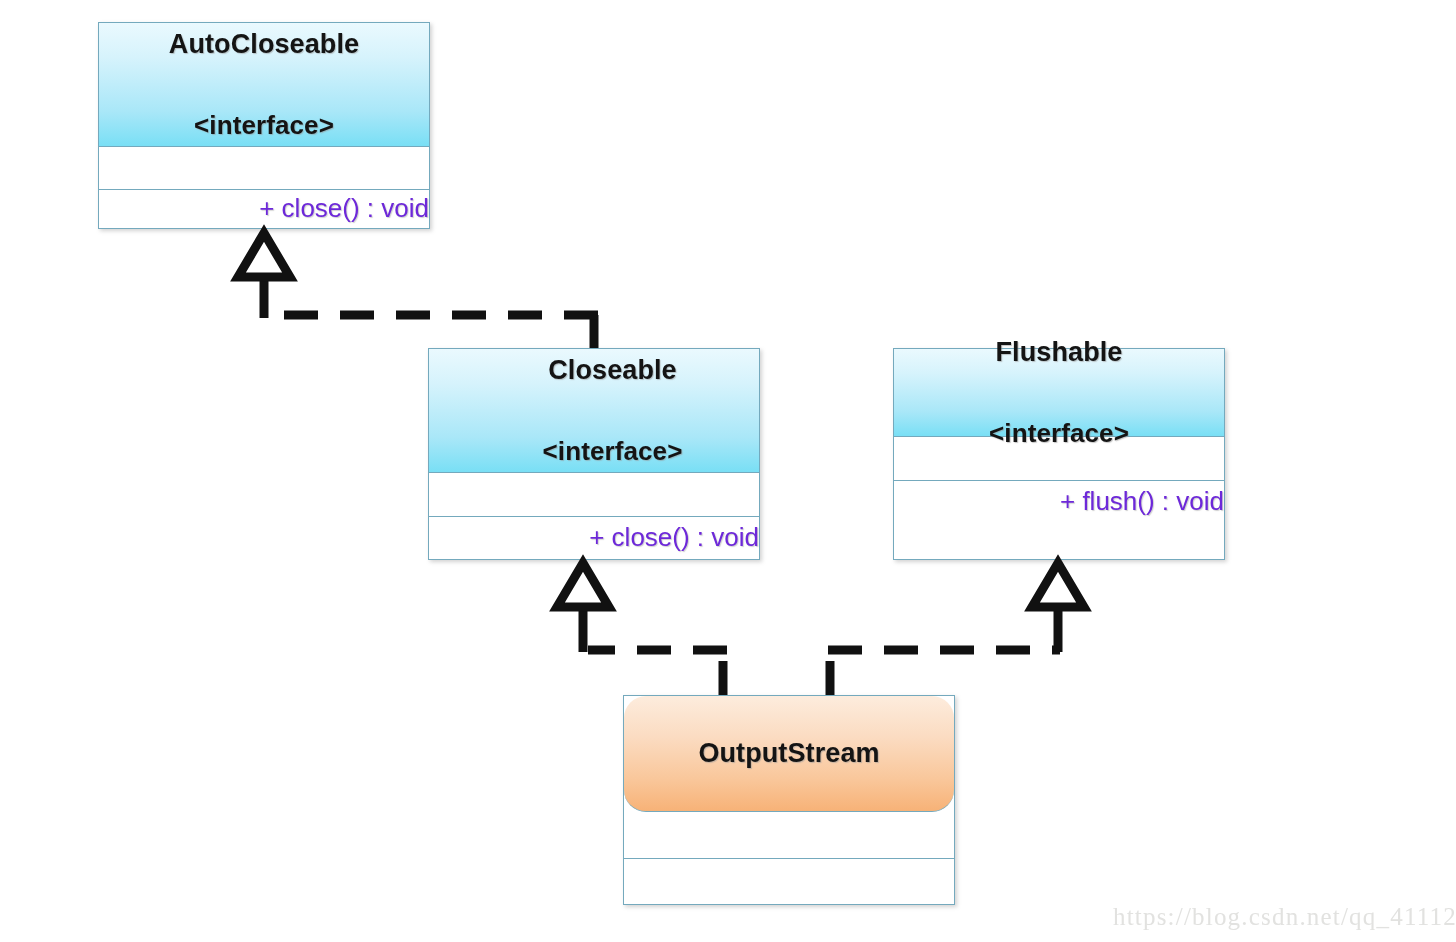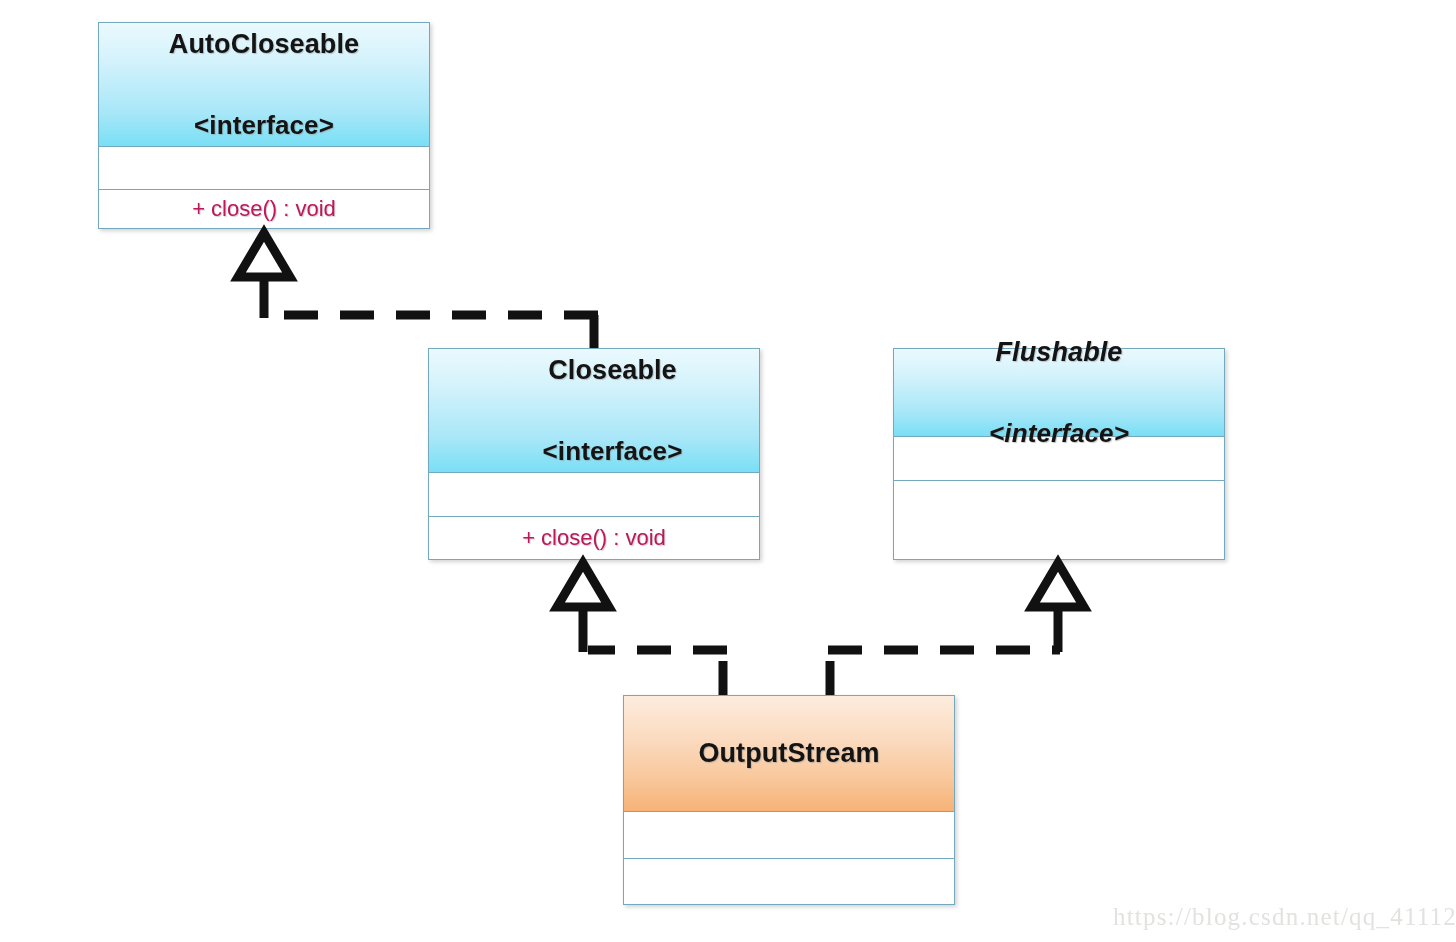--- a/index.html
+++ b/index.html
@@ -56,23 +56,23 @@
     letter-spacing: 0.1px;
     margin-top: 48px;
   }
   .uml-compartment {
     box-sizing: border-box;
     width: 100%;
     background: #ffffff;
     border-bottom: 1.5px solid #74a9bd;
     display: flex;
     align-items: center;
-    justify-content: center;
-    color: #be185d;
-    font-size: 22px;
+    justify-content: flex-end;
+    color: #6d28d9;
+    font-size: 26px;
     text-shadow: 1px 1px 1px rgba(160,160,160,0.5);
   }
   .uml-compartment.last {
     border-bottom: none;
   }
   .uml-compartment.empty { }
 
   
   .conn-svg {
     position: absolute;
@@ -135,29 +135,32 @@
       <div class="uml-name">Closeable</div>
       <div class="uml-stereotype">&lt;interface&gt;</div>
     </div>
     <div class="uml-compartment empty" style="height:44px;"></div>
     <div class="uml-compartment last" style="height:41px;">
       <span>+ close() : void</span>
     </div>
   </div>
 
   <div class="uml-box" style="left:893px; top:348px; width:332px; height:212px;">
-    <div class="uml-header iface" style="height:88px;font-style:italic;">
+    <div class="uml-header iface" style="height:88px;">
       <div class="uml-name">Flushable</div>
       <div class="uml-stereotype">&lt;interface&gt;</div>
     </div>
     <div class="uml-compartment empty" style="height:44px;"></div>
+    <div class="uml-compartment last" style="height:41px;">
+      <span>+ flush() : void</span>
+    </div>
   </div>
 
   <div class="uml-box" style="left:623px; top:695px; width:332px; height:210px;">
-    <div class="uml-header clazz" style="height:116px;">
+    <div class="uml-header clazz" style="height:116px;border-radius:22px;">
       <div class="uml-name">OutputStream</div>
     </div>
     <div class="uml-compartment empty" style="height:47px;"></div>
     <div class="uml-compartment last empty" style="height:45px;"></div>
   </div>
 
   <svg class="conn-svg" viewBox="0 0 1456 942" xmlns="http://www.w3.org/2000/svg">
 
     <g>
 

